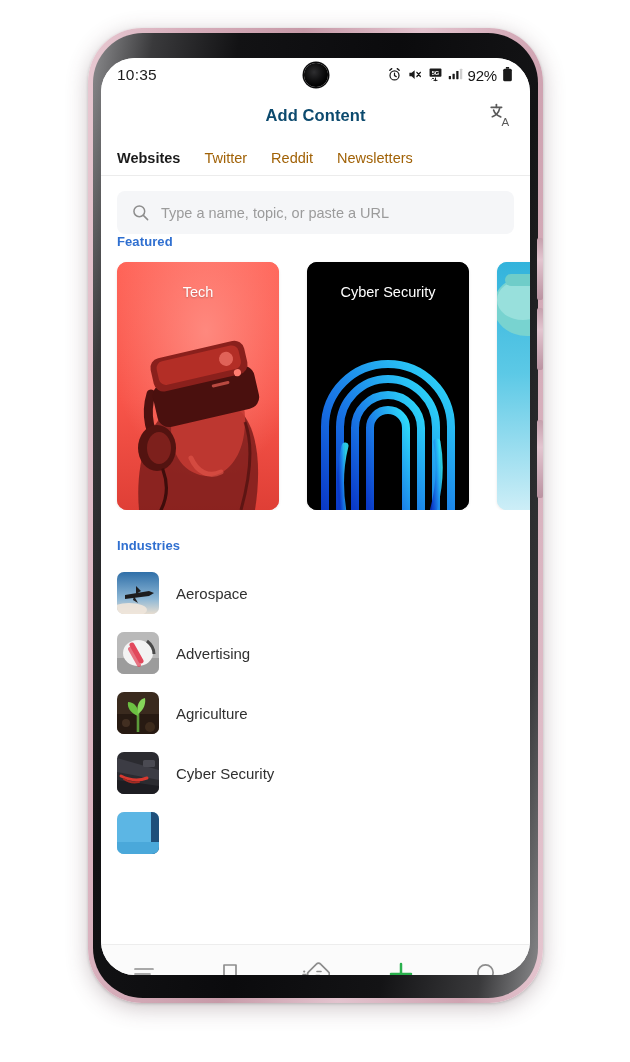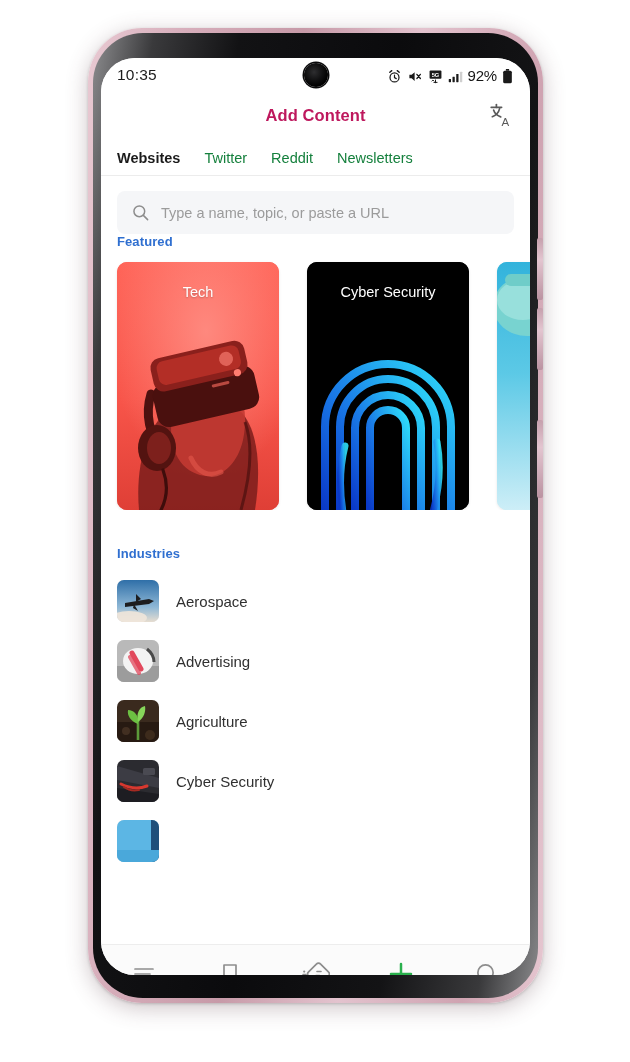--- a/index.html
+++ b/index.html
@@ -49,59 +49,59 @@
     height: 34px;
     display: flex; align-items: center;
     padding: 0 17px 0 16px;
     background: #ffffff;
   }
   #status-time {
     font-size: 15.5px; color: #1b1b1b; letter-spacing: .2px;
     font-family: "Liberation Sans", sans-serif;
   }
   #status-right {
-    margin-left: auto; display: flex; align-items: flex-end; gap: 5px;
+    margin-left: auto; display: flex; align-items: flex-start; gap: 5px;
   }
   .sb-icon { display: block; }
   #battery-text { font-size: 15px; color: #161616; letter-spacing: -.2px; }
   #camera-hole {
     position: absolute; left: 50%; top: 5px; transform: translateX(-50%);
     width: 24px; height: 24px; border-radius: 50%;
     background: radial-gradient(circle at 42% 38%, #2e2e30 0%, #101011 42%, #000 70%, #1a1a1c 100%);
     box-shadow: 0 0 0 1.5px #0a0a0b;
     z-index: 6;
   }
 
   
   #app-header {
     position: relative;
     height: 46px;
     display: flex; align-items: center; justify-content: center;
     background: #ffffff;
   }
   #page-title {
-    font-size: 16.5px; font-weight: bold; color: #be185d; letter-spacing: .1px;
+    font-size: 16.5px; font-weight: bold; color: #0c4a6e; letter-spacing: .1px;
   }
   #translate-button {
     position: absolute; right: 12px; top: 50%; transform: translateY(-50%);
     width: 34px; height: 34px; display: flex; align-items: center; justify-content: center;
     cursor: pointer;
   }
 
   
   #tab-bar {
     display: flex; align-items: flex-end;
     gap: 24px;
     padding: 2px 14px 0 16px;
     height: 38px;
     background: #ffffff;
     border-bottom: 1px solid #ececec;
   }
   .tab {
-    font-size: 14.5px; color: #15803d; padding-bottom: 9px; cursor: pointer;
+    font-size: 14.5px; color: #a16207; padding-bottom: 9px; cursor: pointer;
     white-space: nowrap;
   }
   .tab.active { color: #1b1b1b; font-weight: bold; }
 
   
   #app-body {
     position: relative;
     height: 768px;
     background: #ffffff;
     overflow: hidden;
@@ -122,21 +122,21 @@
     font-family: "Liberation Sans", sans-serif;
   }
   #search-input::placeholder { color: #9b9b9b; }
 
   
   .section-title {
     font-size: 13px; font-weight: bold; color: #2f6fd0;
     padding: 0 16px; letter-spacing: .1px;
   }
   #featured-title { }
-  #industries-title { margin-top: 36px; }
+  #industries-title { margin-top: 28px; }
 
   
   #featured-row {
     display: flex; gap: 28px;
     padding: 13px 0 0 16px;
     overflow: hidden;
   }
   .featured-card {
     position: relative;
     flex: 0 0 auto;

